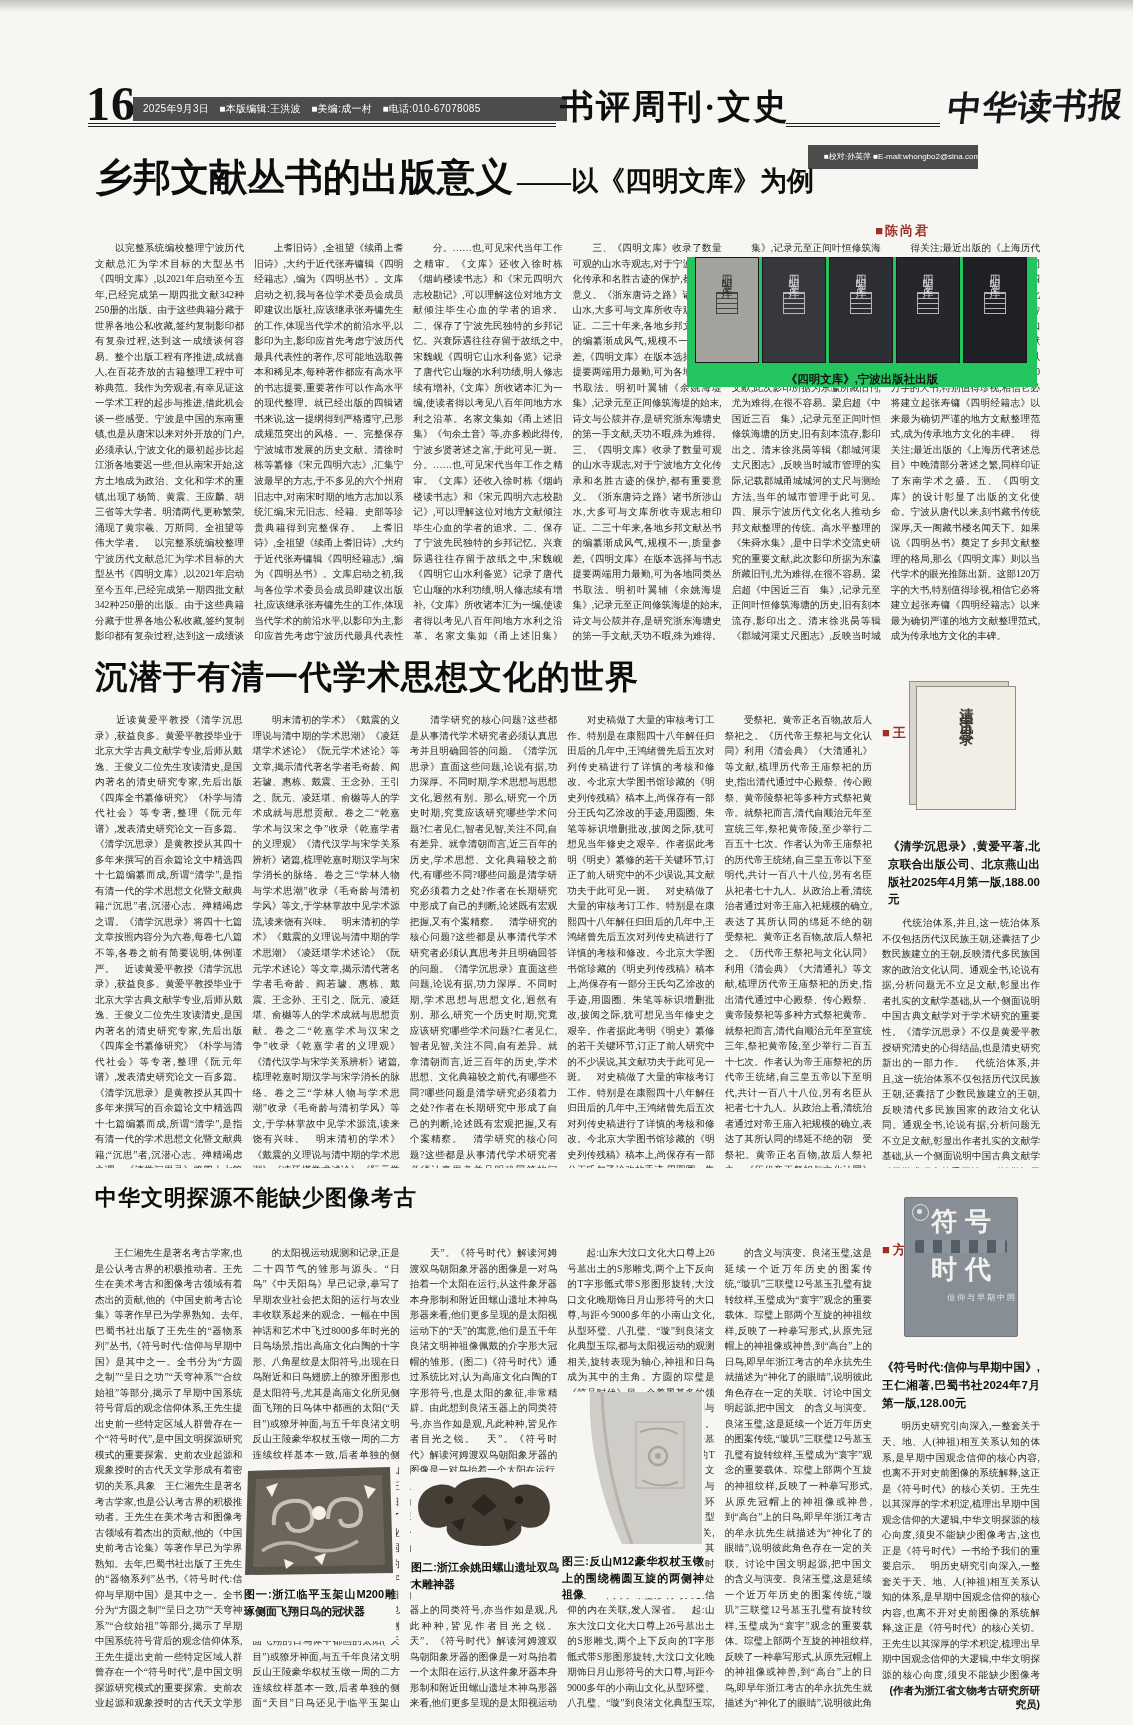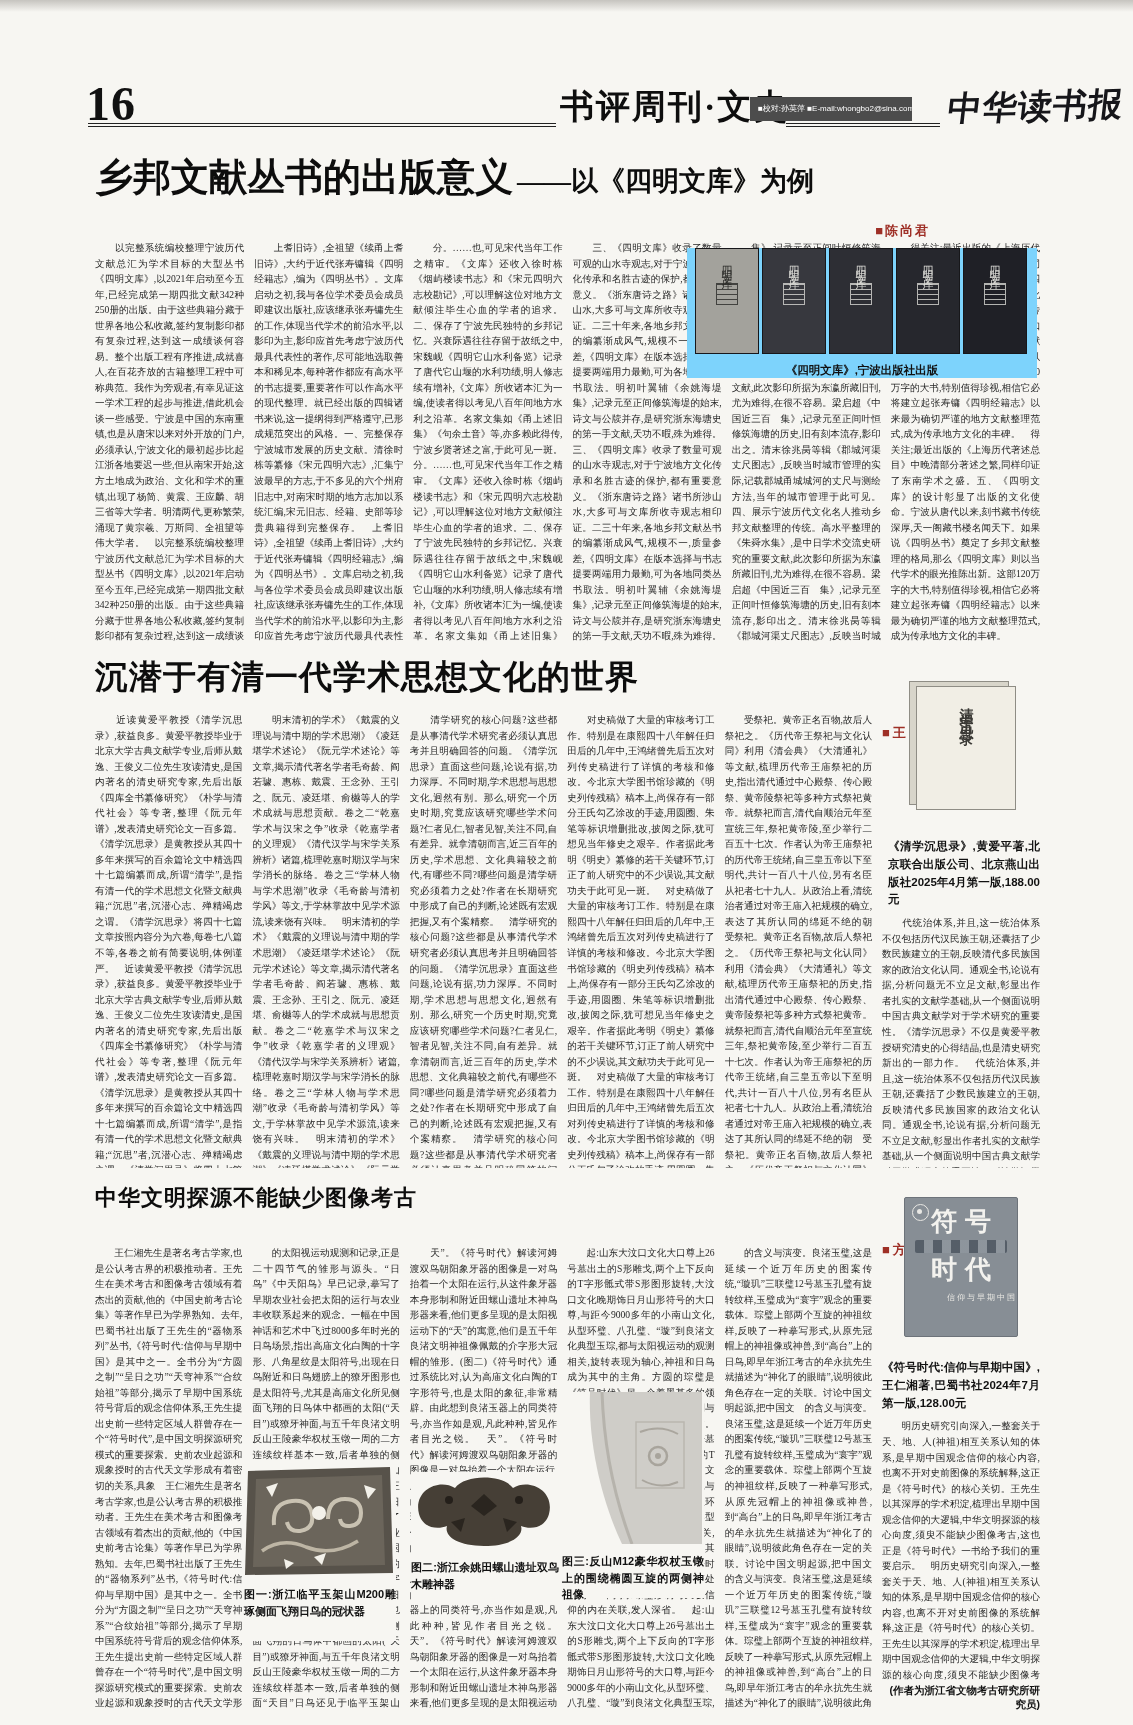--- a/index.html
+++ b/index.html
@@ -6,21 +6,21 @@
   .page{position:relative;width:1133px;height:1725px;margin:0 auto;background:#f7f6f2;
         font-family:"Liberation Sans",sans-serif;color:#1c1c1c;overflow:hidden;}
   .scan-top{position:absolute;top:0;left:0;right:0;height:12px;
             background:linear-gradient(#c6c4bf,#f7f6f2);}
   
   .pageno{position:absolute;left:86px;top:76px;font-family:"Liberation Serif",serif;
           font-weight:900;font-size:48px;letter-spacing:1px;color:#111;}
   .bar{position:absolute;top:97px;height:24px;background:#4c4c4c;color:#fff;
        line-height:24px;white-space:nowrap;overflow:hidden;}
   .bar1{left:133px;width:424px;font-size:10px;padding-left:10px;letter-spacing:.3px;}
-  .bar2{left:750px;width:154px;font-size:8px;padding-left:8px;}
+  .bar2{left:808px;width:154px;font-size:8px;padding-left:16px;margin-top:48px;}
   .dline{position:absolute;height:5px;border-top:1.6px solid #222;}
   .dline::after{content:"";display:block;margin-top:2px;border-top:1px solid #222;}
   .d1{left:88px;top:123px;width:468px;}
   .d2{left:786px;top:123px;width:154px;}
   .section-title{position:absolute;left:560px;top:84px;font-family:"Liberation Serif",serif;
         font-weight:900;font-size:34px;letter-spacing:2px;color:#0e0e0e;}
   .masthead{position:absolute;left:948px;top:84px;font-family:"Liberation Serif",serif;
         font-weight:900;font-size:34px;color:#16161a;transform:skewX(-8deg) rotate(-1.5deg);
         letter-spacing:1px;}
   
@@ -39,21 +39,21 @@
   .sb-text{flex:1;overflow:hidden;font-family:"Liberation Serif",serif;font-size:9.6px;
            line-height:1.62;text-align:justify;color:#262626;margin-top:6px;}
   .sb-note{font-weight:bold;font-size:10.5px;margin-top:4px;text-align:right;color:#111;}
   
   #a1-title{left:95px;top:152px;}
   #a1-title .main{font-size:38px;}
   #a1-title .sub{font-size:27px;margin-left:4px;}
   #a1-byline{position:absolute;left:800px;top:222px;width:130px;text-align:right;
              font-size:13px;letter-spacing:2px;}
   #a1-body{left:95px;top:240px;width:945px;height:402px;}
-  .bookshelf{position:absolute;left:592px;top:8px;width:350px;background:#7dd3fc;z-index:3;}
+  .bookshelf{position:absolute;left:592px;top:17px;width:350px;background:#22c55e;z-index:3;}
   .books{display:flex;justify-content:center;}
   .book{width:62px;height:104px;margin-right:3px;border:1px solid #17171a;position:relative;
         display:flex;flex-direction:column;align-items:center;}
   .book .vt{writing-mode:vertical-rl;font-family:"Liberation Serif",serif;font-size:11px;
         letter-spacing:4px;margin-top:8px;}
   .book .seal{width:20px;height:20px;border:1px solid currentColor;opacity:.8;margin-top:10px;
         background:repeating-linear-gradient(0deg,transparent 0 4px,currentColor 4px 5px);}
   .bk-light{background:#a3a29c;color:#2b2b28;}
   .bk-d1{background:#37383e;color:#d9d9d4;}
   .bk-d2{background:#2d2e34;color:#d9d9d4;}
@@ -98,20 +98,21 @@
   #fig2{left:316px;top:227px;width:148px;height:130px;}
   #fig3{left:467px;top:147px;width:142px;height:206px;}
 </style>
 </head>
 <body>
 
 <div class="page">
   <div class="scan-top"></div>
 
   <div class="pageno">16</div>
+  <div class="bar bar1">2025年9月3日　■本版编辑:王洪波　■美编:成一村　■电话:010-67078085</div>
   <div class="section-title">书评周刊·文史</div>
   <div class="bar bar2">■校对:孙英萍 ■E-mail:whongbo2@sina.com</div>
   <div class="masthead">中华读书报</div>
   <div class="dline d1"></div>
   <div class="dline d2"></div>
 
   <div class="htitle" id="a1-title">
     <span class="main">乡邦文献丛书的出版意义</span><span class="sub">——以《四明文库》为例</span>
   </div>
   <div class="byline" id="a1-byline">■陈尚君</div>

